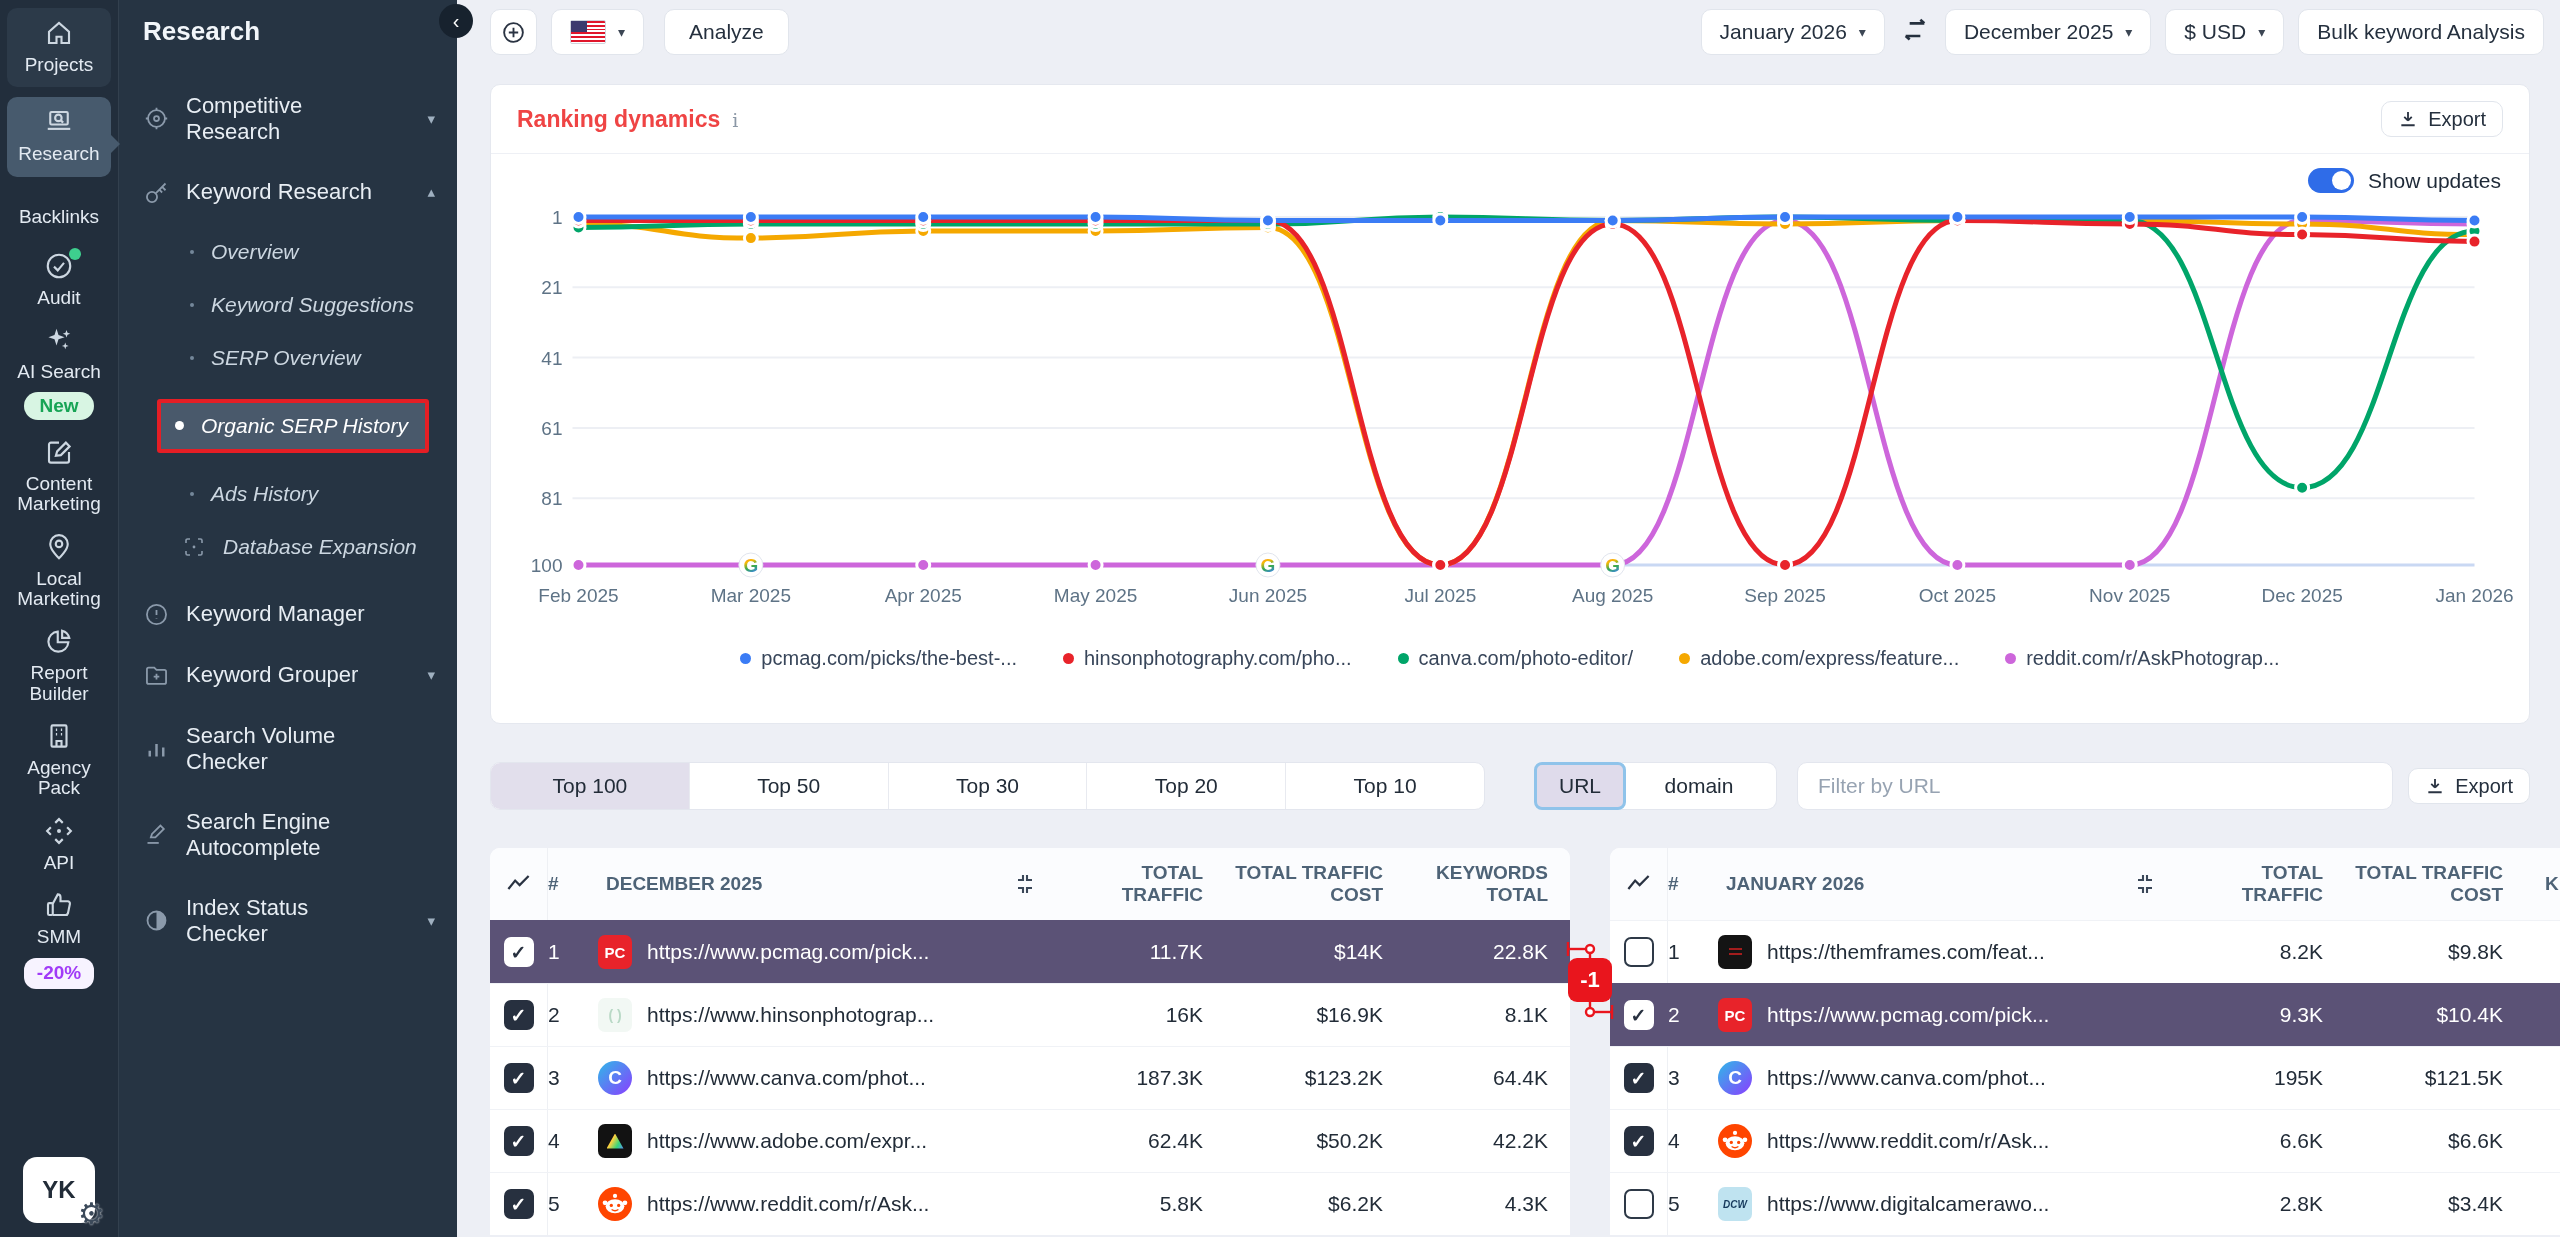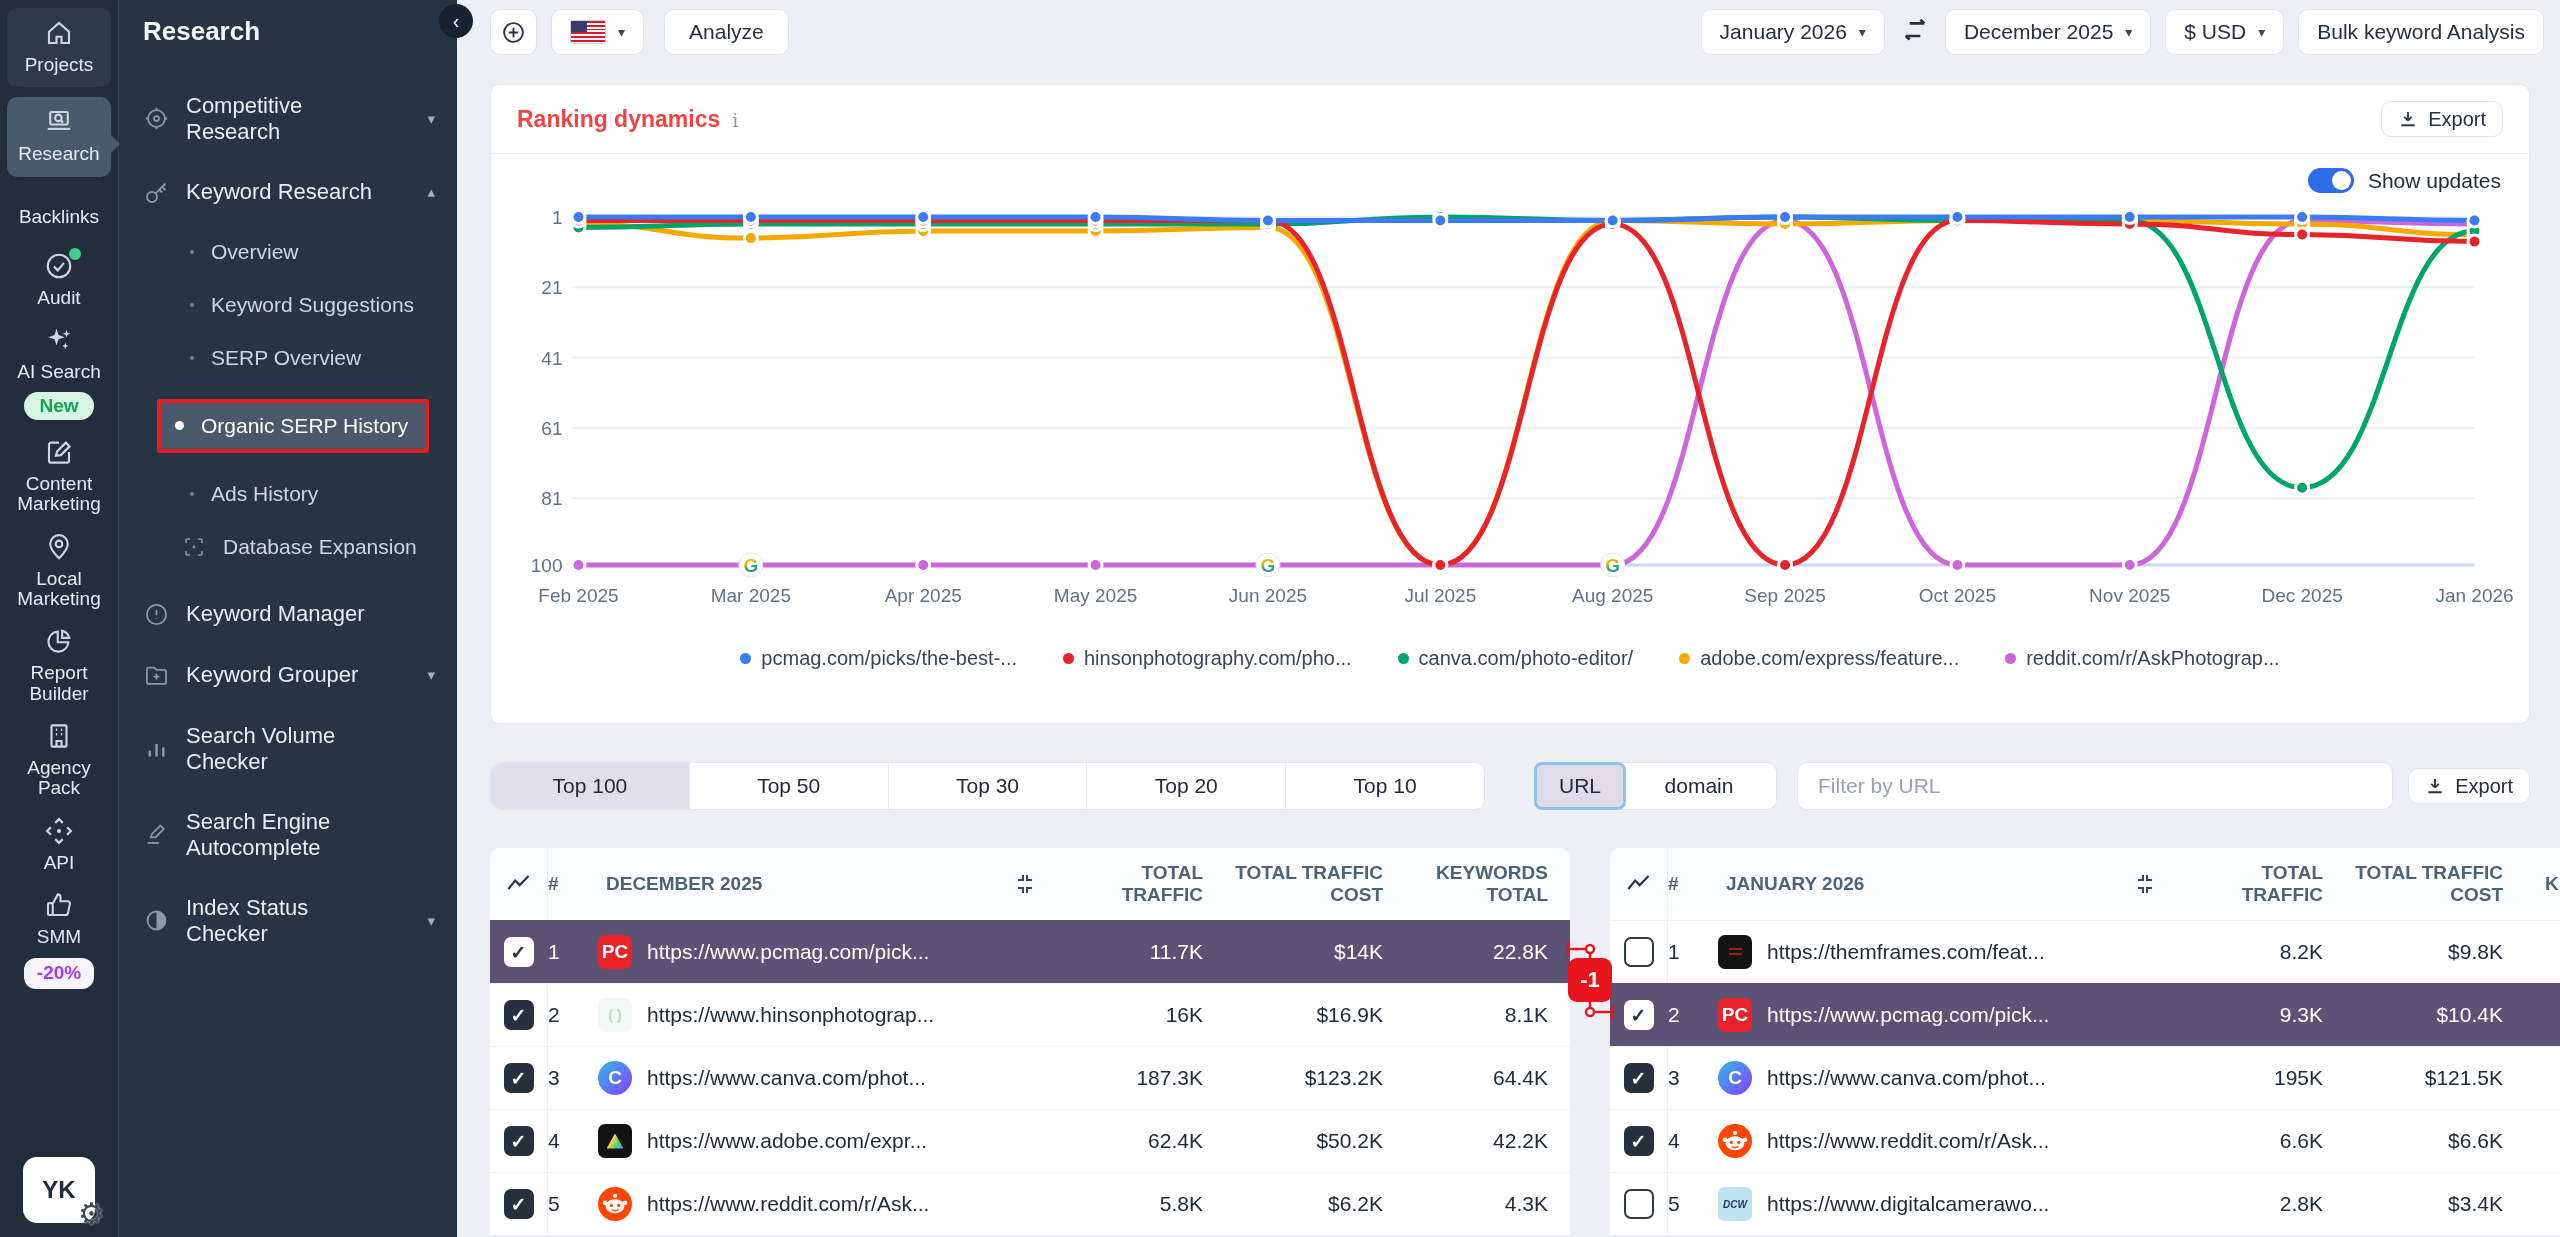--- a/index.html
+++ b/index.html
@@ -32,21 +32,21 @@
              padding:16px 22px 0 24px; position:relative; z-index:3; }
   .submenu-title { font-size:26px; font-weight:bold; color:#f2f6fa; margin-bottom:46px; }
   .collapse-btn { position:absolute; top:4px; right:-16px; width:34px; height:34px; border-radius:50%;
                   background:#17222e; color:#fff; display:flex; align-items:center; justify-content:center;
                   font-size:20px; cursor:pointer; z-index:6; }
   .m-group { display:flex; align-items:center; gap:16px; font-size:22px; color:#e8eef4; margin-bottom:34px; cursor:pointer; }
   .m-group svg { width:27px; height:27px; stroke:#8b9aab; fill:none; stroke-width:1.6; flex:0 0 27px; }
   .m-group .g-label { max-width:190px; line-height:1.18; }
   .chev { margin-left:auto; color:#9fb0c0; font-size:15px; }
   .m-sub { display:flex; align-items:center; gap:17px; padding-left:47px; font-size:21px; color:#ccd7e1;
-           margin-bottom:29px; cursor:pointer; }
+           margin-bottom:29px; cursor:pointer;font-style:italic; }
   .m-sub .bullet { width:4px; height:4px; border-radius:50%; background:#74879a; flex:0 0 4px; }
   .m-sub.active { margin:0 6px 29px 14px; padding:11px 14px; background:#49596b; border:4px solid #e51e25;
                   border-radius:3px; color:#fff; }
   .m-sub.active .bullet { width:9px; height:9px; background:#fff; flex:0 0 9px; }
   .m-sub .sub-icon { width:24px; height:24px; stroke:#8b9aab; fill:none; stroke-width:1.6; margin-left:-8px; }
 
   
   .main { flex:1; display:flex; flex-direction:column; padding-left:33px; min-width:0; }
   .topbar { display:flex; align-items:center; gap:14px; height:64px; padding-right:16px; }
   .tb-btn { height:46px; background:#fff; border:1px solid #e1e5ec; border-radius:10px; font-size:21px;
@@ -117,21 +117,21 @@
   .td-url { display:flex; align-items:center; gap:15px; min-width:0; font-size:21px; cursor:pointer; }
   .td-url .urltxt { overflow:hidden; text-overflow:ellipsis; white-space:nowrap; }
   .td-num { font-size:21px; text-align:right; padding-right:22px; }
   .cbx { width:30px; height:30px; border-radius:7px; border:2.5px solid #2e3947; background:#fff; display:flex;
          align-items:center; justify-content:center; font-size:19px; font-weight:bold; color:transparent; cursor:pointer; }
   .cbx.checked { background:#27303f; border-color:#27303f; color:#fff; }
   .trow.selected .cbx.checked { background:#fff; border-color:#fff; color:#27303f; }
 
   .fav { width:34px; height:34px; border-radius:7px; flex:0 0 34px; display:flex; align-items:center;
          justify-content:center; font-weight:bold; }
-  .fav-pcmag { background:#e8232a; color:#fff; font-size:19px; }
+  .fav-pcmag { background:#e8232a; color:#fff; font-size:15px; }
   .fav-canva { border-radius:50%; background:linear-gradient(135deg,#2fb9e8,#8b3dff); color:#fff; font-size:19px; }
   .fav-hinson { background:#f2f8f4; color:#b9d9c6; font-size:14px; }
   .fav-adobe { background:#121212; }
   .adobe-mark { width:17px; height:15px; background:linear-gradient(120deg,#ff5c5c,#ffd23e,#37d67a,#5b8cff);
                 clip-path:polygon(50% 0,100% 100%,0 100%); }
   .fav-themframes { background:#141414; }
   .tf-mark { width:13px; height:9px; background:repeating-linear-gradient(180deg,#a31d1d 0 2px,transparent 2px 5px); }
   .fav-dcw { background:#bfe3f0; color:#16395c; font-size:10px; font-style:italic; }
   .fav svg { width:34px; height:34px; }
 

